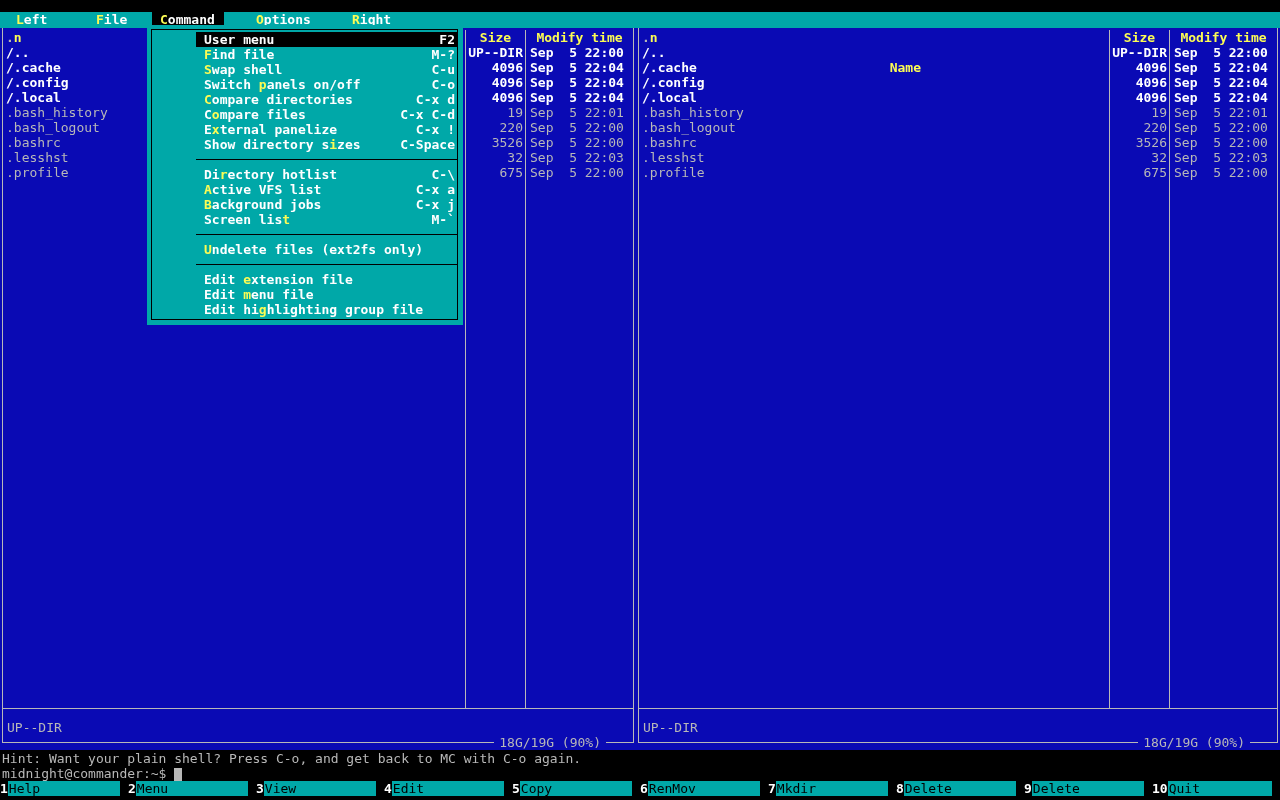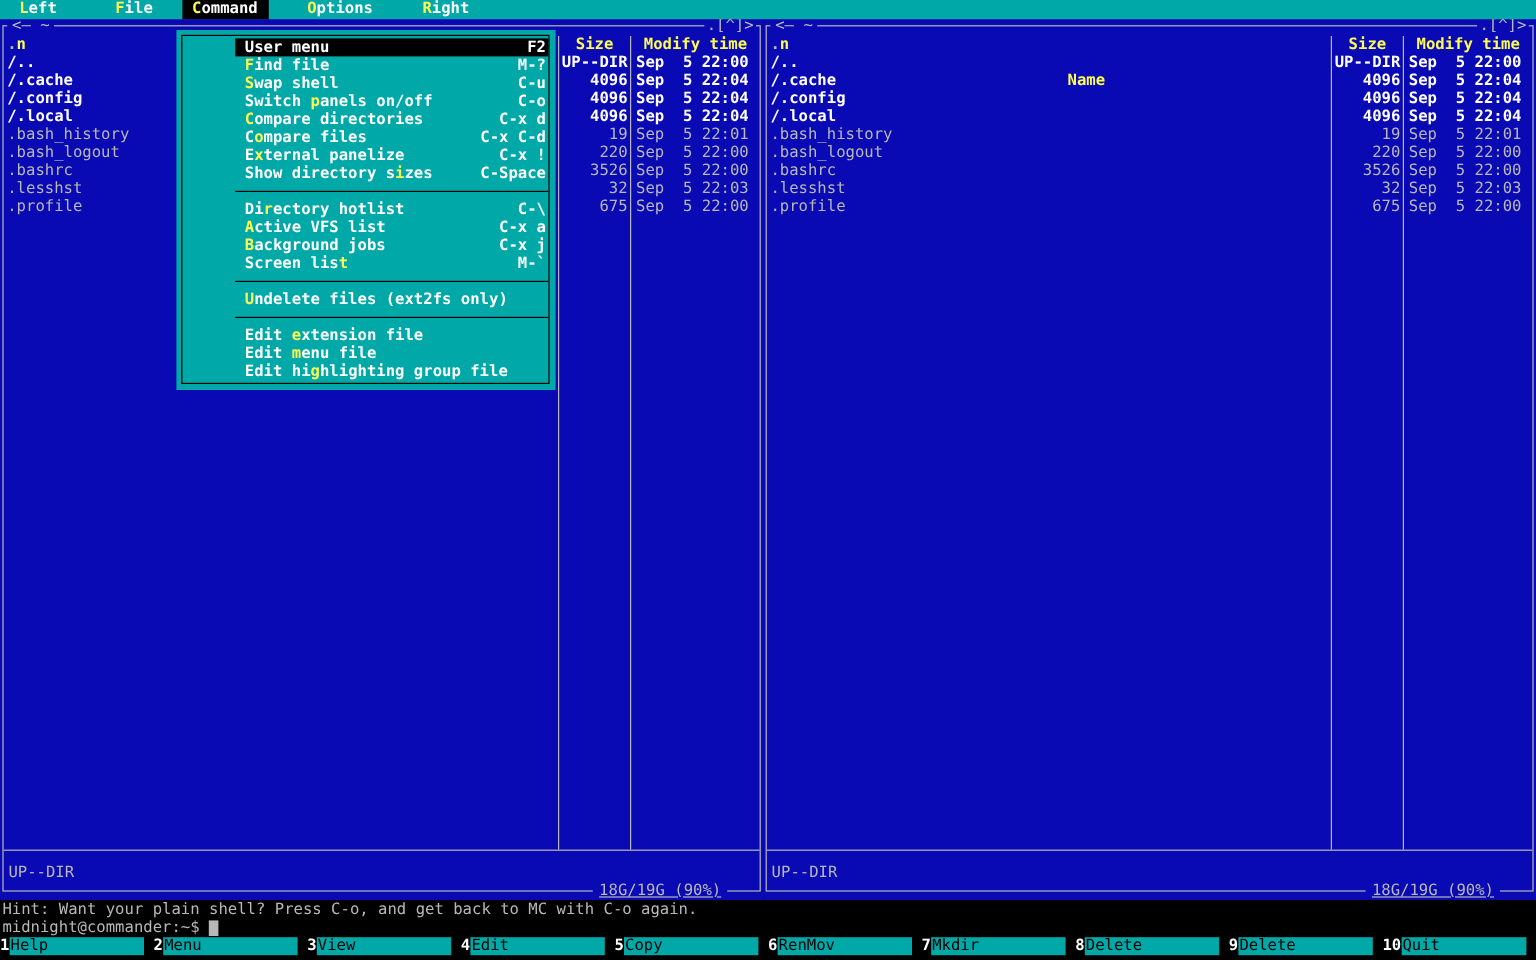--- a/index.html
+++ b/index.html
@@ -7,21 +7,21 @@
     --white:#ffffff; --black:#000000;
   }
   *{box-sizing:border-box; margin:0; padding:0;}
   html,body{width:1280px;height:800px;}
   body{
     position:relative; background:var(--black);
     font-family:"DejaVu Sans Mono","Liberation Mono",monospace;
     font-size:13px; line-height:15px; overflow:hidden;
   }
   
-  .menubar{position:absolute;top:0;left:0;width:1280px;height:16px;background:var(--teal);}
+  .menubar{position:absolute;top:12px;left:0;width:1280px;height:16px;background:var(--teal);}
   .mb-item{position:absolute;top:0;height:16px;line-height:16px;color:var(--white);font-weight:bold;cursor:default;}
   .mb-item .hot{color:var(--yellow);}
   .mb-item:nth-of-type(1){left:16px;}
   .mb-item:nth-of-type(2){left:96px;}
   .mb-item:nth-of-type(3){left:152px;}
   .mb-item:nth-of-type(4){left:256px;}
   .mb-item:nth-of-type(5){left:352px;}
   .mb-item.selected{background:var(--black);padding:0 9px 0 8px;}
   
   .panel{position:absolute;top:15px;height:735px;background:var(--blue);}
@@ -43,21 +43,21 @@
   .sort-key{color:var(--yellow);}
   .cell{height:15px;white-space:pre;overflow:hidden;}
   .cell.name{padding-left:3px;}
   .cell.size{text-align:right;padding-right:2px;}
   .cell.mtime{padding-left:4px;}
   .cell.dir{color:var(--white);font-weight:bold;}
   .cell.file{color:var(--gray);}
   .sep-line{position:absolute;left:3px;right:3px;top:693px;border-top:1px solid var(--gray);}
   .mini-status{position:absolute;left:4px;top:705px;height:15px;color:var(--gray);padding-left:3px;}
   .disk-usage{position:absolute;right:30px;top:720px;height:15px;}
-  .disk-usage span{background:var(--blue);color:var(--gray);padding:0 5px;text-decoration:underline;}
+  .disk-usage span{background:var(--blue);color:var(--gray);padding:0 5px;}
   
   .dropdown{position:absolute;left:147px;top:25px;width:316px;background:var(--teal);padding:4px 5px 5px 4px;z-index:10;}
   .dropdown-inner{border:1px solid var(--black);padding:2px 0;}
   .mi{height:15px;display:flex;justify-content:space-between;padding:0 2px 0 8px;color:var(--white);font-weight:bold;cursor:default;white-space:pre;margin-left:44px;}
   .mi .hot{color:var(--yellow);}
   .mi.selected{background:var(--black);}
   .mi.selected .hot{color:var(--white);}
   .mi.divider{padding:0;position:relative;}
   .mi.divider::after{content:"";position:absolute;left:0;right:0;top:7px;border-top:1px solid var(--black);}
   .mi-shortcut{color:var(--white);}

